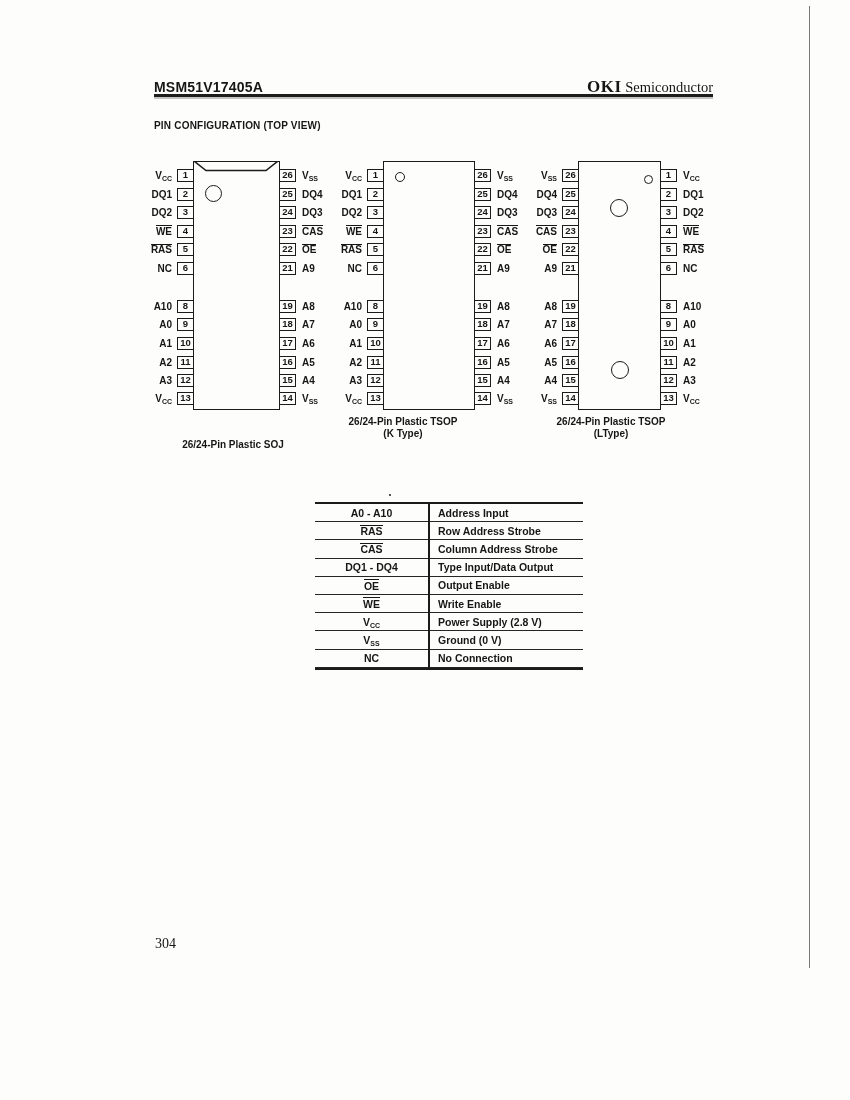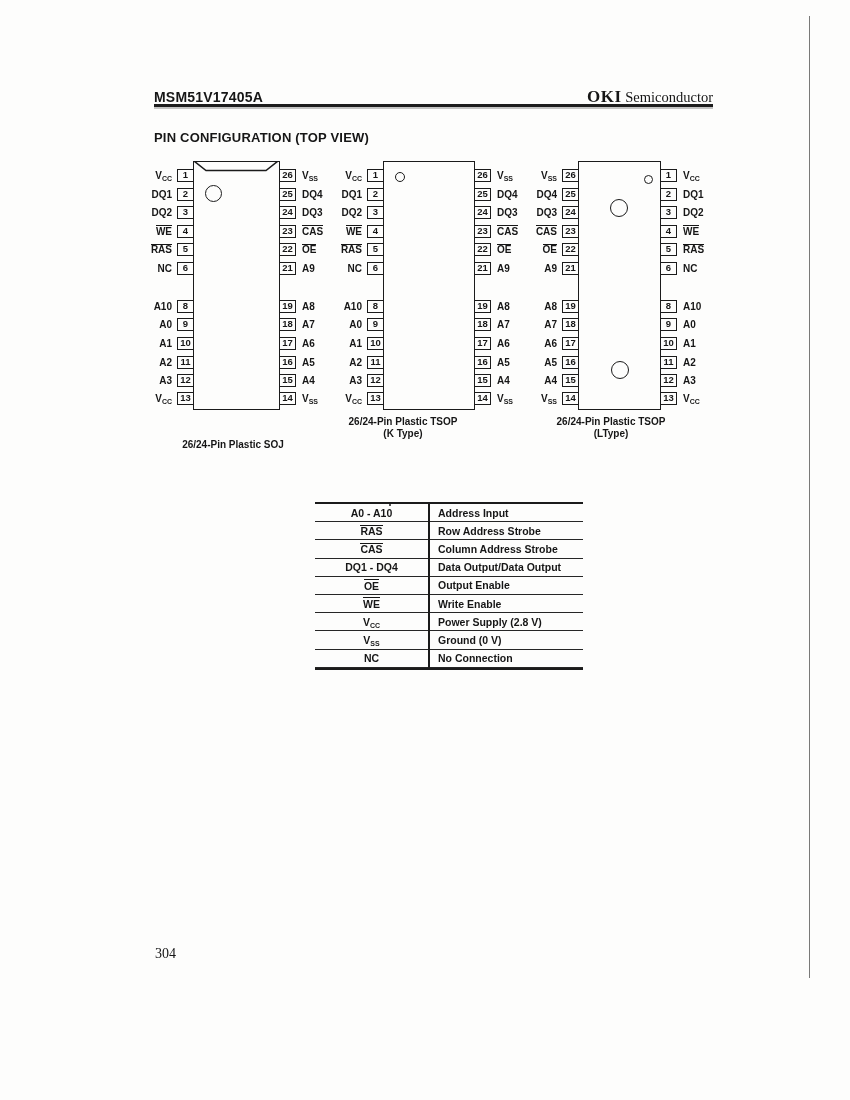--- a/index.html
+++ b/index.html
@@ -1,24 +1,24 @@
 <!DOCTYPE html>
 <html><head>
 <meta charset="utf-8">
 <style>
   html,body{margin:0;padding:0;background:#e8e8e8;}
   .page{position:relative;width:850px;height:1100px;background:#fdfdfc;overflow:hidden;
         font-family:"Liberation Sans",sans-serif;color:#161616;}
-  .abs{position:absolute;margin-top:10px;}
+  .abs{position:absolute;}
   
   .part-no{left:154px;top:79px;font-size:14px;font-weight:700;letter-spacing:.2px;}
   .brand{top:77px;right:137px;font-family:"Liberation Serif",serif;font-size:14.5px;}
   .brand b{font-size:17px;font-weight:700;letter-spacing:.5px;}
   .hrule{left:154px;top:94px;width:559px;height:3px;background:#1d1d1d;box-shadow:0 2px 0 rgba(90,90,90,.35);}
-  .title{left:154px;top:120px;font-size:13px;font-weight:700;letter-spacing:.2px;}
+  .title{left:154px;top:120px;font-size:10px;font-weight:700;letter-spacing:.2px;}
   
   .pkg-body{position:absolute;border:1.6px solid #1b1b1b;background:#fdfdfc;box-sizing:border-box;}
   .pin-box{position:absolute;border:1.6px solid #1b1b1b;box-sizing:border-box;background:#fdfdfc;
            font-size:9.5px;font-weight:700;text-align:center;line-height:10.5px;}
   .pin-label{position:absolute;font-size:10px;font-weight:700;line-height:13px;white-space:nowrap;}
   .pin-label sub,.note sub{font-size:7px;vertical-align:baseline;position:relative;top:2px;letter-spacing:0;}
   .bar{display:inline-block;border-top:1.3px solid #161616;line-height:1.05;padding-top:.5px;}
   .circle{position:absolute;border:1.6px solid #1b1b1b;border-radius:50%;box-sizing:border-box;background:#fdfdfc;}
   .cap{position:absolute;font-size:10px;font-weight:700;text-align:center;white-space:nowrap;}
   
@@ -222,21 +222,21 @@
       <div class="trow" style="height: 18.2px;">
         <div class="tc-l"><span class="bar">RAS</span></div>
         <div class="tc-r">Row Address Strobe</div>
       </div>
       <div class="trow" style="height: 18.2px;">
         <div class="tc-l"><span class="bar">CAS</span></div>
         <div class="tc-r">Column Address Strobe</div>
       </div>
       <div class="trow" style="height: 18.2px;">
         <div class="tc-l">DQ1 - DQ4</div>
-        <div class="tc-r">Data Output/Data Output</div>
+        <div class="tc-r">Type Input/Data Output</div>
       </div>
       <div class="trow" style="height: 18.2px;">
         <div class="tc-l"><span class="bar">OE</span></div>
         <div class="tc-r">Output Enable</div>
       </div>
       <div class="trow" style="height: 18.2px;">
         <div class="tc-l"><span class="bar">WE</span></div>
         <div class="tc-r">Write Enable</div>
       </div>
       <div class="trow" style="height: 18.2px;">

